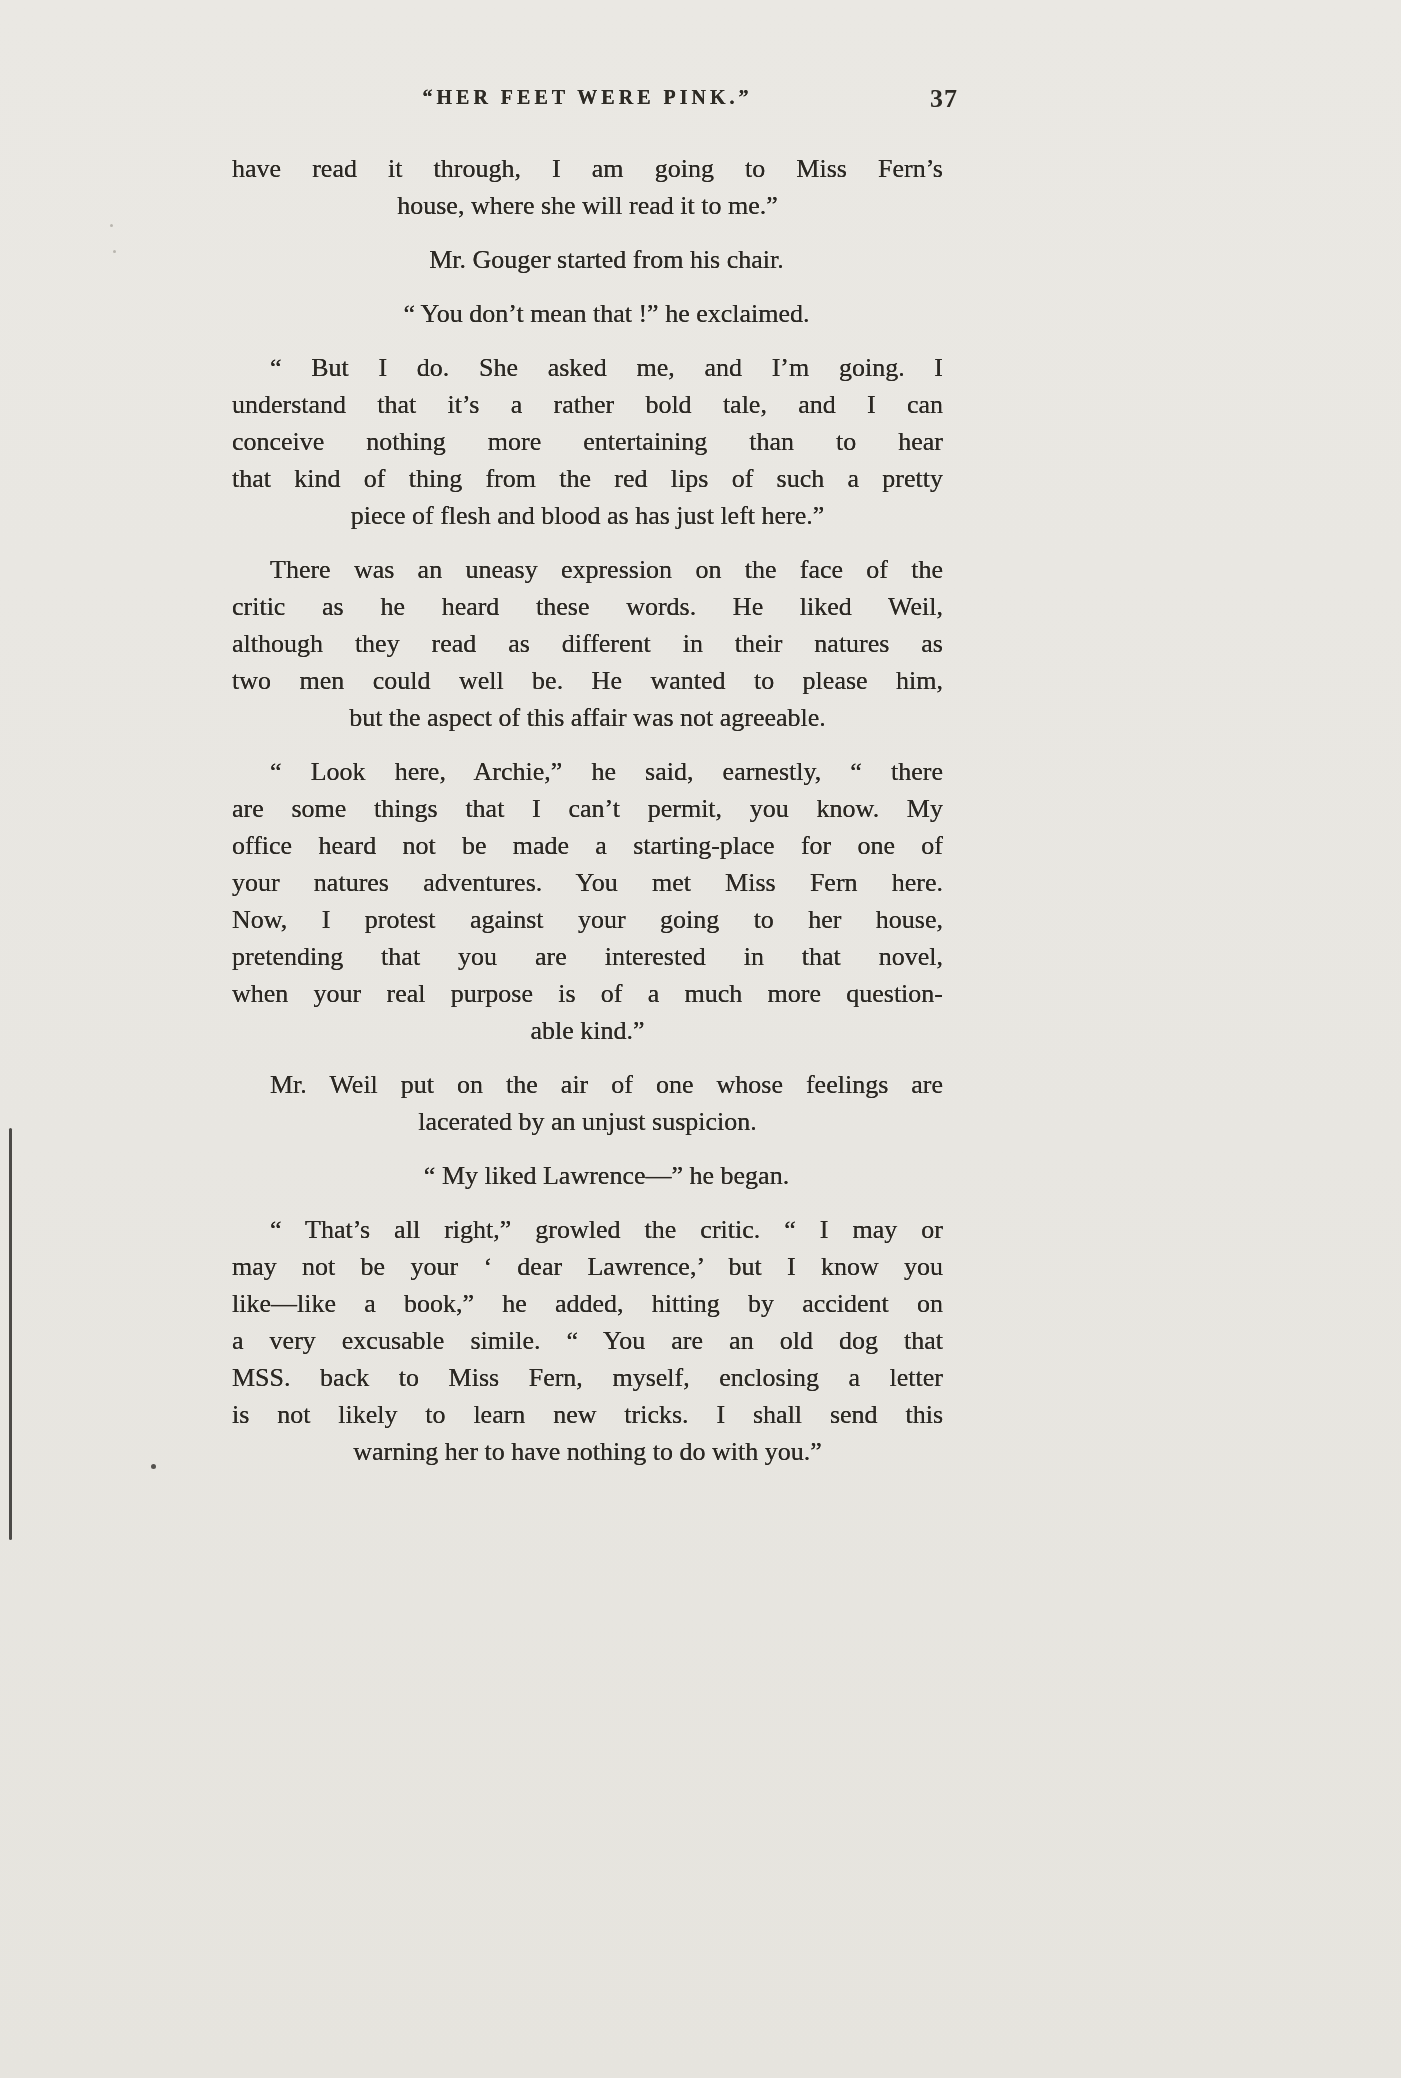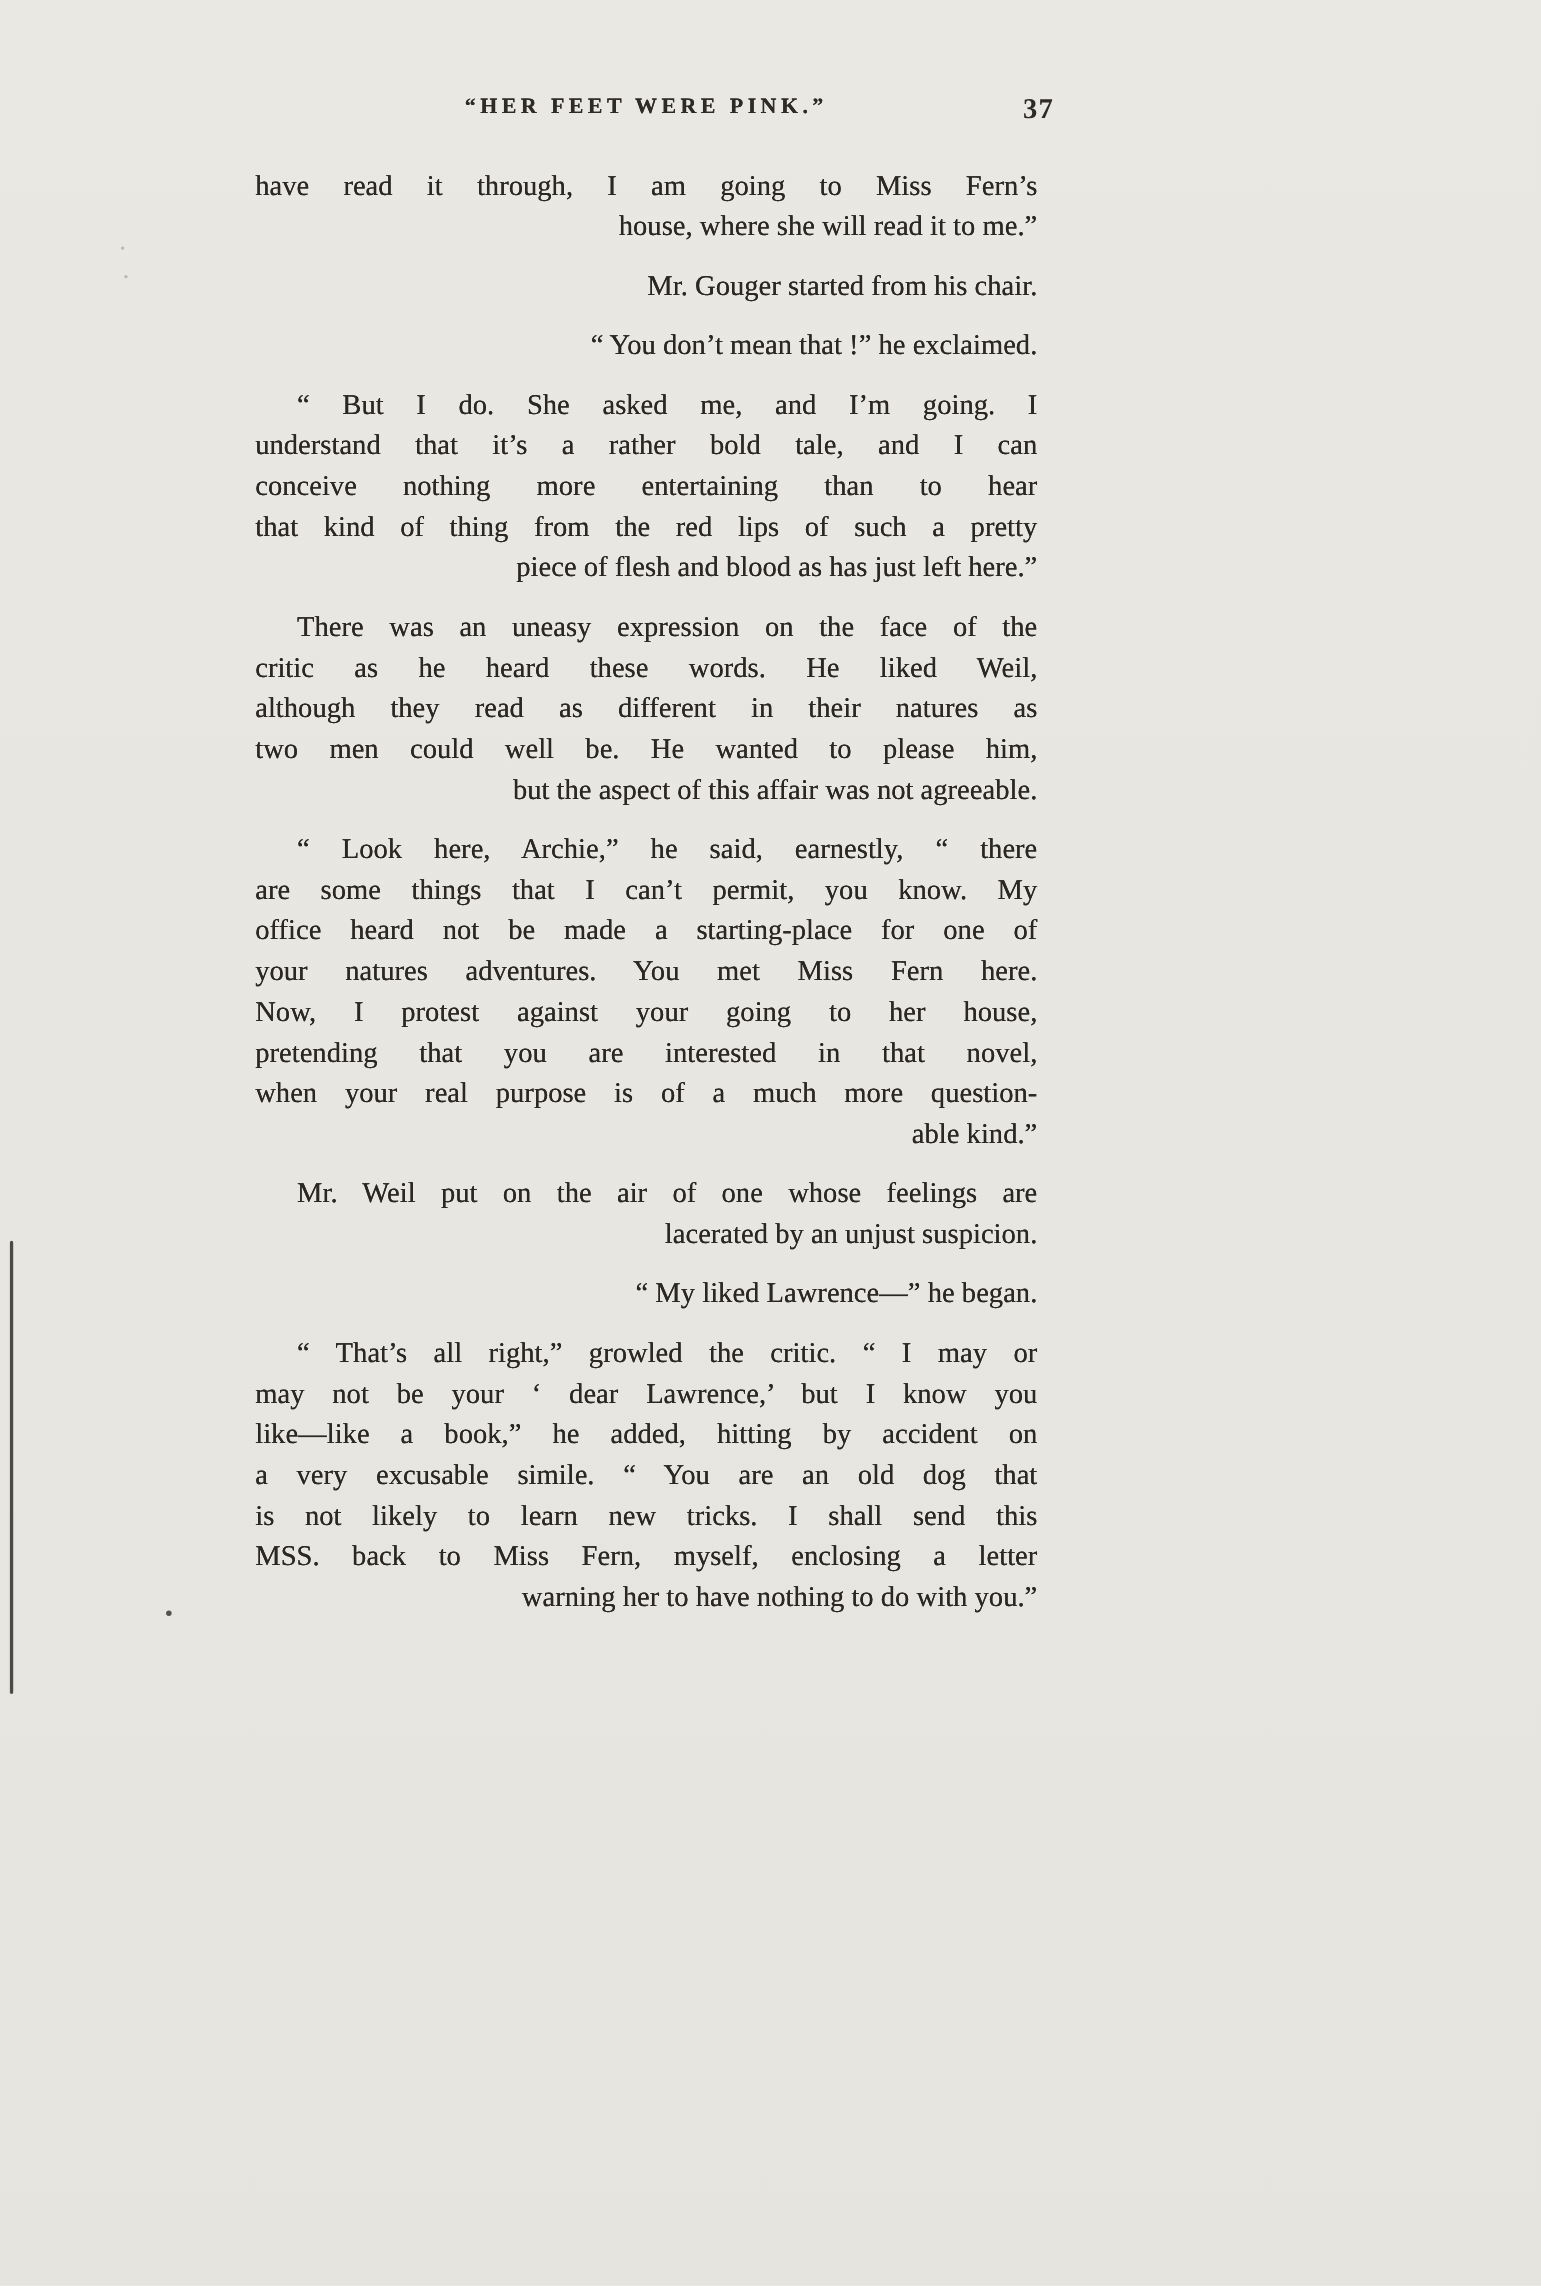--- a/index.html
+++ b/index.html
@@ -49,21 +49,21 @@
     line-height: 37px;
     text-shadow: 0 0 0.6px currentColor;
   }
   .para {
     margin: 17px;
   }
   .para.indent .line:first-child {
     text-indent: 38px;
   }
   .line {
-    text-align: right;
+    text-align: center;
   }
   .line.just {
     text-align: justify;
     text-align-last: justify;
   }
   
   .artifact-vline {
     position: absolute;
     left: 9px;
     top: 1128px;
@@ -140,22 +140,22 @@
           <div class="line">lacerated by an unjust suspicion.</div>
         </div>
         <div class="para indent">
           <div class="line">“ My liked Lawrence—” he began.</div>
         </div>
         <div class="para indent">
           <div class="line just">“ That’s all right,” growled the critic. “ I may or</div>
           <div class="line just">may not be your ‘ dear Lawrence,’ but I know you</div>
           <div class="line just">like—like a book,” he added, hitting by accident on</div>
           <div class="line just">a very excusable simile. “ You are an old dog that</div>
+          <div class="line just">MSS. back to Miss Fern, myself, enclosing a letter</div>
           <div class="line just">is not likely to learn new tricks. I shall send this</div>
-          <div class="line just">MSS. back to Miss Fern, myself, enclosing a letter</div>
           <div class="line">warning her to have nothing to do with you.”</div>
         </div>
       </div>
   </div>
 
   <div class="artifact-vline"></div>
   <div class="artifact-dot d1"></div>
   <div class="artifact-speck s1"></div>
   <div class="artifact-speck s2"></div>
 </div>

